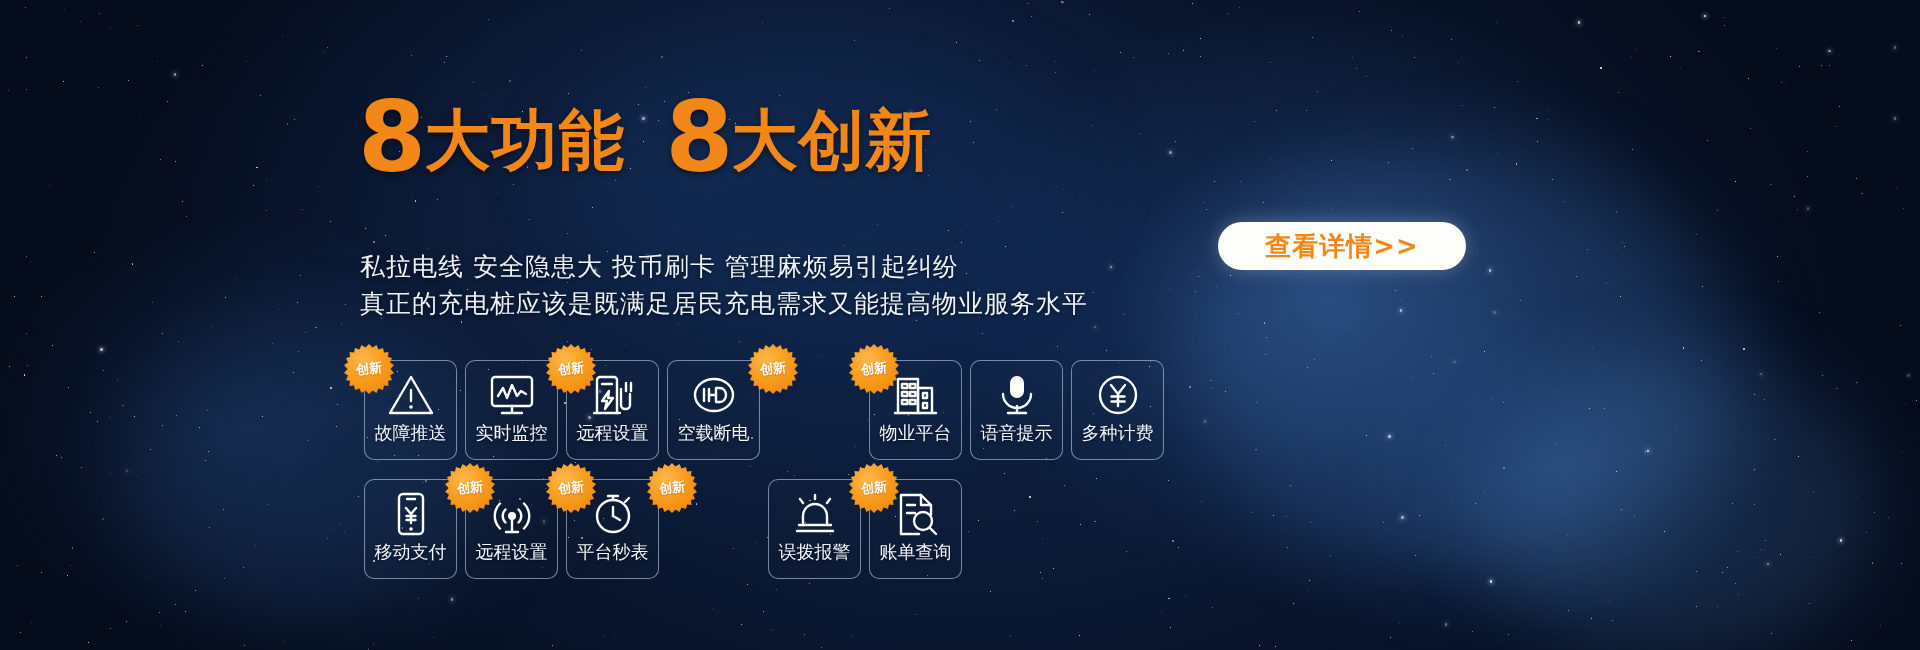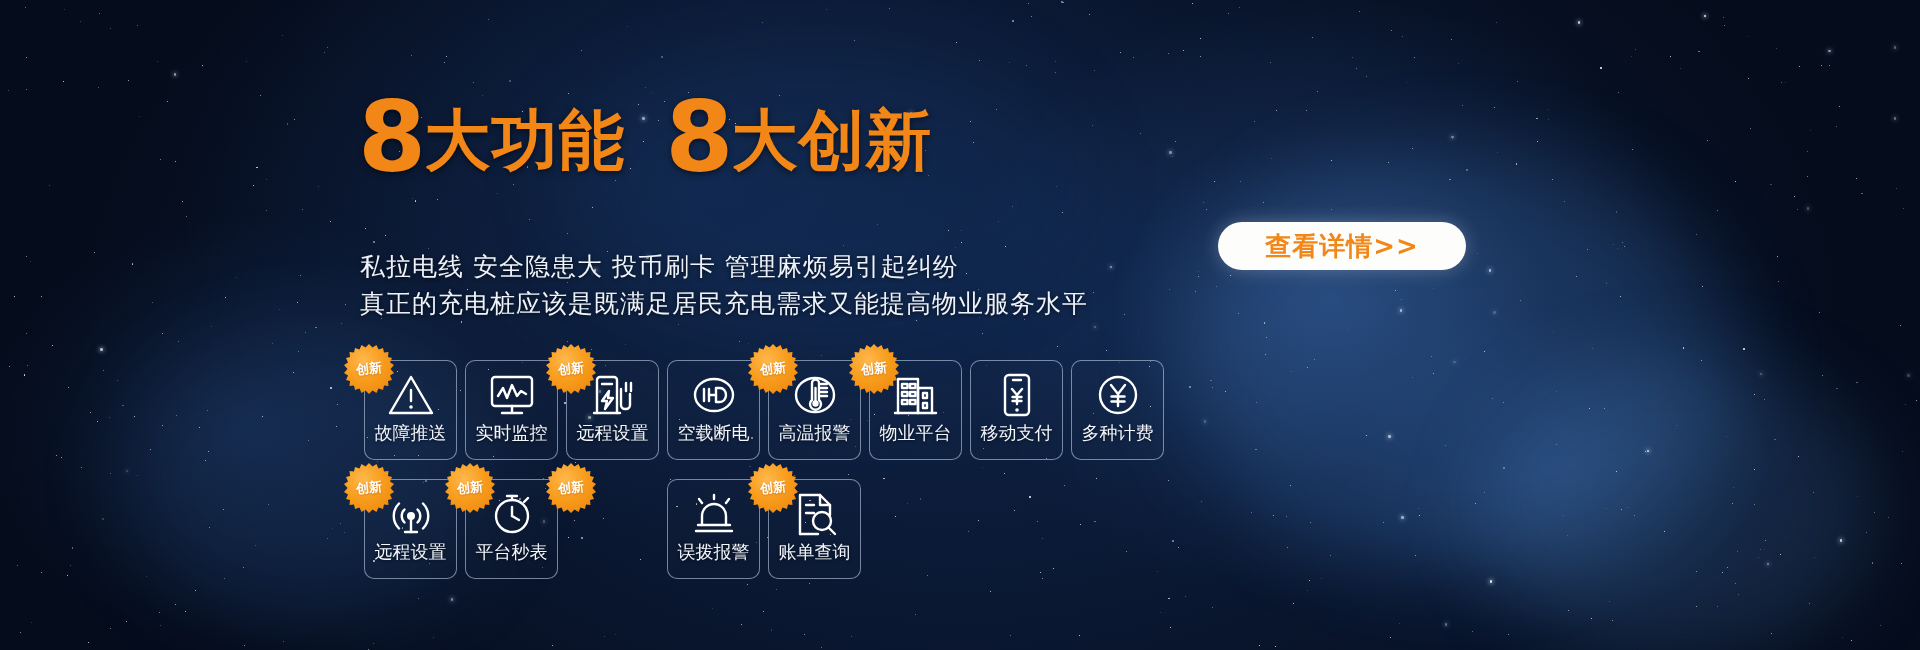--- a/index.html
+++ b/index.html
@@ -854,35 +854,20 @@
               <line fill="none" stroke="#ffffff" stroke-width="2.4" stroke-linecap="round" stroke-linejoin="round" x1="15" y1="17" x2="15" y2="29"></line>
               <line fill="none" stroke="#ffffff" stroke-width="2.4" stroke-linecap="round" stroke-linejoin="round" x1="20" y1="17" x2="20" y2="29"></line>
               <line fill="none" stroke="#ffffff" stroke-width="2.4" stroke-linecap="round" stroke-linejoin="round" x1="20" y1="23" x2="27" y2="23"></line>
               <path fill="none" stroke="#ffffff" stroke-width="2.4" stroke-linecap="round" stroke-linejoin="round" d="M27 16 h4 a6 7 0 0 1 0 14 h-4 z"></path>
             </svg>
           </div>
           <div class="cap">空载断电</div>
         </div>
       </div>
       <div class="cell">
-        <div class="card">
-          <div class="icon-wrap">
-            <svg width="50" height="46" viewBox="0 0 50 46">
-              <ellipse fill="none" stroke="#ffffff" stroke-width="2.4" stroke-linecap="round" stroke-linejoin="round" cx="25" cy="23" rx="19" ry="17"></ellipse>
-              <path fill="none" stroke="#ffffff" stroke-width="2.4" stroke-linecap="round" stroke-linejoin="round" d="M22 28 V11 a3.5 3.5 0 0 1 7 0 v17 a5.5 5.5 0 1 1 -7 0 z"></path>
-              <circle cx="25.5" cy="31.5" r="3.2" fill="#fff" stroke="none"></circle>
-              <line fill="none" stroke="#ffffff" stroke-width="2.4" stroke-linecap="round" stroke-linejoin="round" x1="25.5" y1="16" x2="25.5" y2="29"></line>
-              <line fill="none" stroke="#ffffff" stroke-width="2.4" stroke-linecap="round" stroke-linejoin="round" x1="31" y1="12" x2="37" y2="12"></line>
-              <line fill="none" stroke="#ffffff" stroke-width="2.4" stroke-linecap="round" stroke-linejoin="round" x1="31" y1="16" x2="37" y2="16"></line>
-              <line fill="none" stroke="#ffffff" stroke-width="2.4" stroke-linecap="round" stroke-linejoin="round" x1="31" y1="20" x2="37" y2="20"></line>
-              <line fill="none" stroke="#ffffff" stroke-width="2.4" stroke-linecap="round" stroke-linejoin="round" x1="31" y1="24" x2="37" y2="24"></line>
-            </svg>
-          </div>
-          <div class="cap">高温报警</div>
-        </div>
         <div class="badge">
           <div class="burst"></div>
           <span class="btext">创新</span>
         </div>
       </div>
       <div class="cell">
         <div class="card">
           <div class="icon-wrap">
             <svg width="50" height="46" viewBox="0 0 50 46">
               <path fill="none" stroke="#ffffff" stroke-width="2.4" stroke-linecap="round" stroke-linejoin="round" d="M7 41 V7 h20 v34"></path>
@@ -902,50 +887,63 @@
         </div>
         <div class="badge">
           <div class="burst"></div>
           <span class="btext">创新</span>
         </div>
       </div>
       <div class="cell">
         <div class="card">
           <div class="icon-wrap">
             <svg width="50" height="46" viewBox="0 0 50 46">
+              <rect x="18" y="4" width="14" height="22" rx="7" fill="#fff"></rect>
+              <path fill="none" stroke="#ffffff" stroke-width="2.4" stroke-linecap="round" stroke-linejoin="round" d="M11 22 a14 14 0 0 0 28 0"></path>
+              <line fill="none" stroke="#ffffff" stroke-width="2.4" stroke-linecap="round" stroke-linejoin="round" x1="25" y1="34" x2="25" y2="40"></line>
+              <line fill="none" stroke="#ffffff" stroke-width="2.4" stroke-linecap="round" stroke-linejoin="round" x1="16" y1="41" x2="34" y2="41"></line>
+            </svg>
+          </div>
+          <div class="cap">语音提示</div>
+        </div>
+      </div>
+      <div class="cell">
+        <div class="card">
+          <div class="icon-wrap">
+            <svg width="50" height="46" viewBox="0 0 50 46">
+              <circle fill="none" stroke="#ffffff" stroke-width="2.4" stroke-linecap="round" stroke-linejoin="round" cx="25" cy="23" r="18"></circle>
+              <path fill="none" stroke="#ffffff" stroke-width="2.4" stroke-linecap="round" stroke-linejoin="round" d="M18 13 l7 9 l7 -9"></path>
+              <line fill="none" stroke="#ffffff" stroke-width="2.4" stroke-linecap="round" stroke-linejoin="round" x1="25" y1="22" x2="25" y2="34"></line>
+              <line fill="none" stroke="#ffffff" stroke-width="2.4" stroke-linecap="round" stroke-linejoin="round" x1="18.5" y1="24.5" x2="31.5" y2="24.5"></line>
+              <line fill="none" stroke="#ffffff" stroke-width="2.4" stroke-linecap="round" stroke-linejoin="round" x1="18.5" y1="29.5" x2="31.5" y2="29.5"></line>
+            </svg>
+          </div>
+          <div class="cap">多种计费</div>
+        </div>
+      </div>
+      <div class="cell">
+        <div class="card">
+          <div class="icon-wrap">
+            <svg width="50" height="46" viewBox="0 0 50 46">
               <rect fill="none" stroke="#ffffff" stroke-width="2.4" stroke-linecap="round" stroke-linejoin="round" x="13" y="3" width="24" height="40" rx="4"></rect>
               <line fill="none" stroke="#ffffff" stroke-width="2.4" stroke-linecap="round" stroke-linejoin="round" x1="21" y1="8" x2="29" y2="8"></line>
               <circle cx="25" cy="38" r="1.8" fill="#fff" stroke="none"></circle>
               <path fill="none" stroke="#ffffff" stroke-width="2.4" stroke-linecap="round" stroke-linejoin="round" d="M20 17 l5 6 l5 -6"></path>
               <line fill="none" stroke="#ffffff" stroke-width="2.4" stroke-linecap="round" stroke-linejoin="round" x1="25" y1="23" x2="25" y2="32"></line>
               <line fill="none" stroke="#ffffff" stroke-width="2.4" stroke-linecap="round" stroke-linejoin="round" x1="20.5" y1="25" x2="29.5" y2="25"></line>
               <line fill="none" stroke="#ffffff" stroke-width="2.4" stroke-linecap="round" stroke-linejoin="round" x1="20.5" y1="29" x2="29.5" y2="29"></line>
             </svg>
           </div>
           <div class="cap">移动支付</div>
         </div>
       </div>
       <div class="cell">
         <div class="card">
           <div class="icon-wrap">
             <svg width="50" height="46" viewBox="0 0 50 46">
-              <circle fill="none" stroke="#ffffff" stroke-width="2.4" stroke-linecap="round" stroke-linejoin="round" cx="25" cy="23" r="18"></circle>
-              <path fill="none" stroke="#ffffff" stroke-width="2.4" stroke-linecap="round" stroke-linejoin="round" d="M18 13 l7 9 l7 -9"></path>
-              <line fill="none" stroke="#ffffff" stroke-width="2.4" stroke-linecap="round" stroke-linejoin="round" x1="25" y1="22" x2="25" y2="34"></line>
-              <line fill="none" stroke="#ffffff" stroke-width="2.4" stroke-linecap="round" stroke-linejoin="round" x1="18.5" y1="24.5" x2="31.5" y2="24.5"></line>
-              <line fill="none" stroke="#ffffff" stroke-width="2.4" stroke-linecap="round" stroke-linejoin="round" x1="18.5" y1="29.5" x2="31.5" y2="29.5"></line>
-            </svg>
-          </div>
-          <div class="cap">多种计费</div>
-        </div>
-      </div>
-      <div class="cell">
-        <div class="card">
-          <div class="icon-wrap">
-            <svg width="50" height="46" viewBox="0 0 50 46">
               <circle cx="25" cy="25" r="4" fill="#fff"></circle>
               <path fill="none" stroke="#ffffff" stroke-width="2.4" stroke-linecap="round" stroke-linejoin="round" d="M18.5 18.5 a9 9 0 0 0 0 13"></path>
               <path fill="none" stroke="#ffffff" stroke-width="2.4" stroke-linecap="round" stroke-linejoin="round" d="M31.5 18.5 a9 9 0 0 1 0 13"></path>
               <path fill="none" stroke="#ffffff" stroke-width="2.4" stroke-linecap="round" stroke-linejoin="round" d="M13 12.5 a17.5 17.5 0 0 0 0 25"></path>
               <path fill="none" stroke="#ffffff" stroke-width="2.4" stroke-linecap="round" stroke-linejoin="round" d="M37 12.5 a17.5 17.5 0 0 1 0 25"></path>
               <line fill="none" stroke="#ffffff" stroke-width="2.4" stroke-linecap="round" stroke-linejoin="round" x1="25" y1="29" x2="25" y2="41"></line>
               <line fill="none" stroke="#ffffff" stroke-width="2.4" stroke-linecap="round" stroke-linejoin="round" x1="19" y1="41" x2="31" y2="41"></line>
             </svg>
           </div>
           <div class="cap">远程设置</div>

